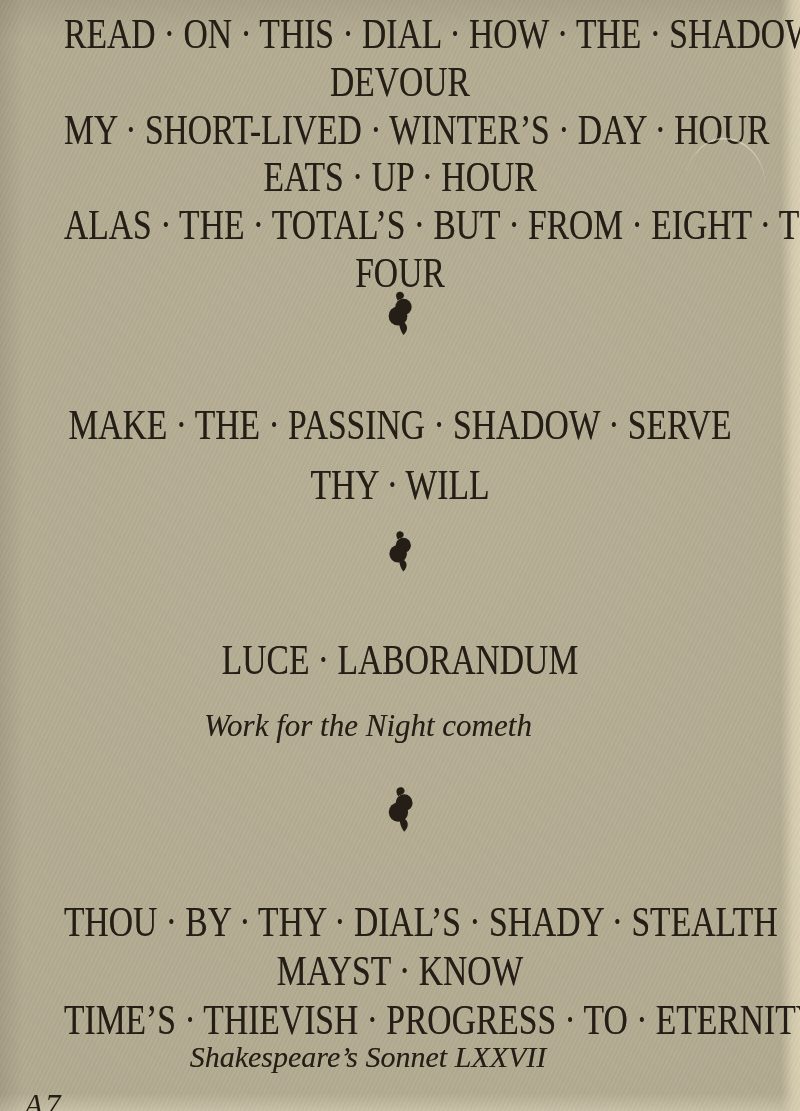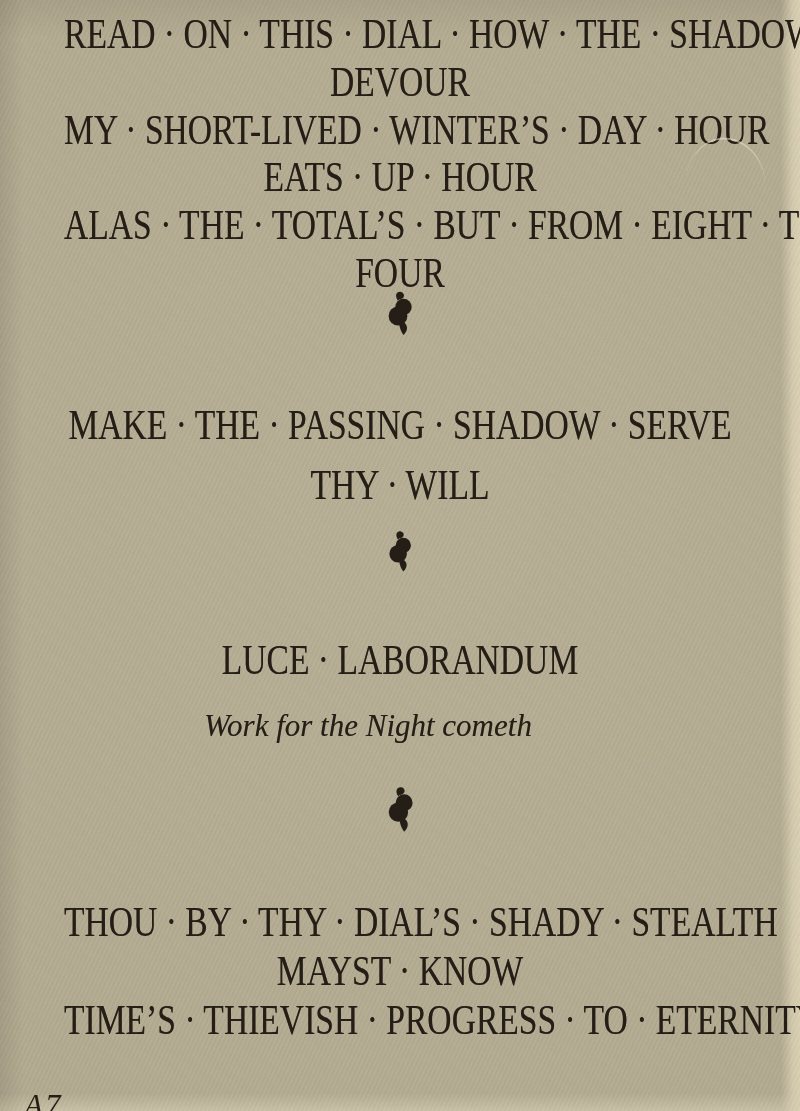--- a/index.html
+++ b/index.html
@@ -133,16 +133,17 @@
       </g>
     </svg>
   </div>
 
   <section class="motto" id="motto-4">
     <span class="line">THOU · BY · THY · DIAL’S · SHADY · STEALTH</span>
     <span class="line">MAYST · KNOW</span>
     <span class="line">TIME’S · THIEVISH · PROGRESS · TO · ETERNITY</span>
   </section>
 
+  <div class="italic-line" id="attribution">Shakespeare’s Sonnet LXXVII</div>
 
   <div class="signature">A7</div>
 
 </div>
 
 </body></html>

